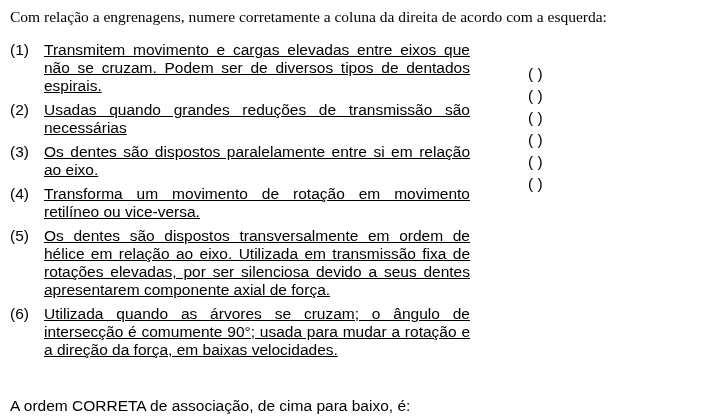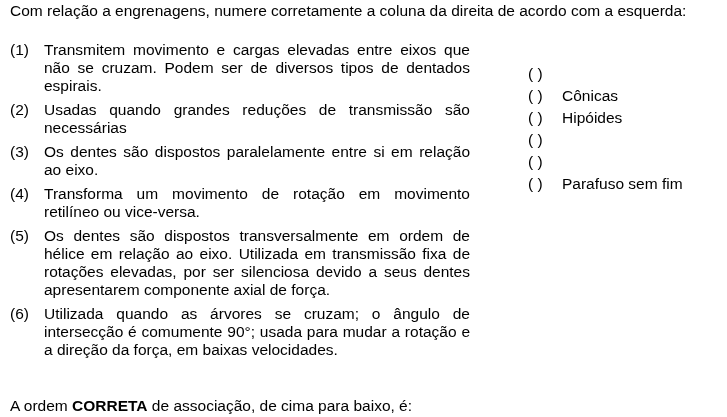--- a/index.html
+++ b/index.html
@@ -13,43 +13,45 @@
       position: relative;
       overflow: hidden;
       font-family: "Liberation Sans", "DejaVu Sans", sans-serif;
       font-size: 15.5px;
       color: #000000;
       line-height: 18px;
     }
     .intro {
       position: absolute;
       left: 10px;
-      top: 2px;
+      top: 8px;
       width: 708px;
       text-align: justify;
       text-align-last: left;
+      font-family: Liberation Serif, serif;
     }
     .left-col {
       position: absolute;
       left: 10px;
       top: 41px;
       width: 460px;
     }
     .left-item {
       display: flex;
       margin-bottom: 6px;
     }
     .left-item .num {
       width: 34px;
       flex: 0 0 34px;
     }
     .left-item .txt {
       flex: 1;
       text-align: justify;
       text-align-last: left;
+      text-decoration: underline;
     }
     .right-col {
       position: absolute;
       left: 528px;
       top: 65px;
       width: 195px;
     }
     .right-item {
       display: flex;
       margin-bottom: 4px;
@@ -61,21 +63,21 @@
     }
     .right-item .txt {
       flex: 1;
     }
     .prompt {
       position: absolute;
       left: 10px;
       top: 397px;
     }
     .prompt b {
-      font-weight: bold;
+      font-weight: normal;
     }
   </style>
 </head>
 <body>
 
 <div class="intro">Com relação a engrenagens, numere corretamente a coluna da direita de acordo com a esquerda:</div>
 
 <div class="left-col">
   <div class="left-item">
     <span class="num">(1)</span>
@@ -102,31 +104,28 @@
     <span class="txt">Utilizada quando as árvores se cruzam; o ângulo de intersecção é comumente 90°; usada para mudar a rotação e a direção da força, em baixas velocidades.</span>
   </div>
 </div>
 
 <div class="right-col">
   <div class="right-item">
     <span class="paren">( )</span>
   </div>
   <div class="right-item">
     <span class="paren">( )</span>
-    <span class="txt">Cônicas</span>
-  </div>
-  <div class="right-item">
-    <span class="paren">( )</span>
-    <span class="txt">Hipóides</span>
   </div>
   <div class="right-item">
     <span class="paren">( )</span>
   </div>
   <div class="right-item">
     <span class="paren">( )</span>
   </div>
   <div class="right-item">
     <span class="paren">( )</span>
-    <span class="txt">Parafuso sem fim</span>
+  </div>
+  <div class="right-item">
+    <span class="paren">( )</span>
   </div>
 </div>
 
 <div class="prompt"><span>A ordem </span><b>CORRETA</b><span> de associação, de cima para baixo, é:</span></div>
 
 </body></html>

